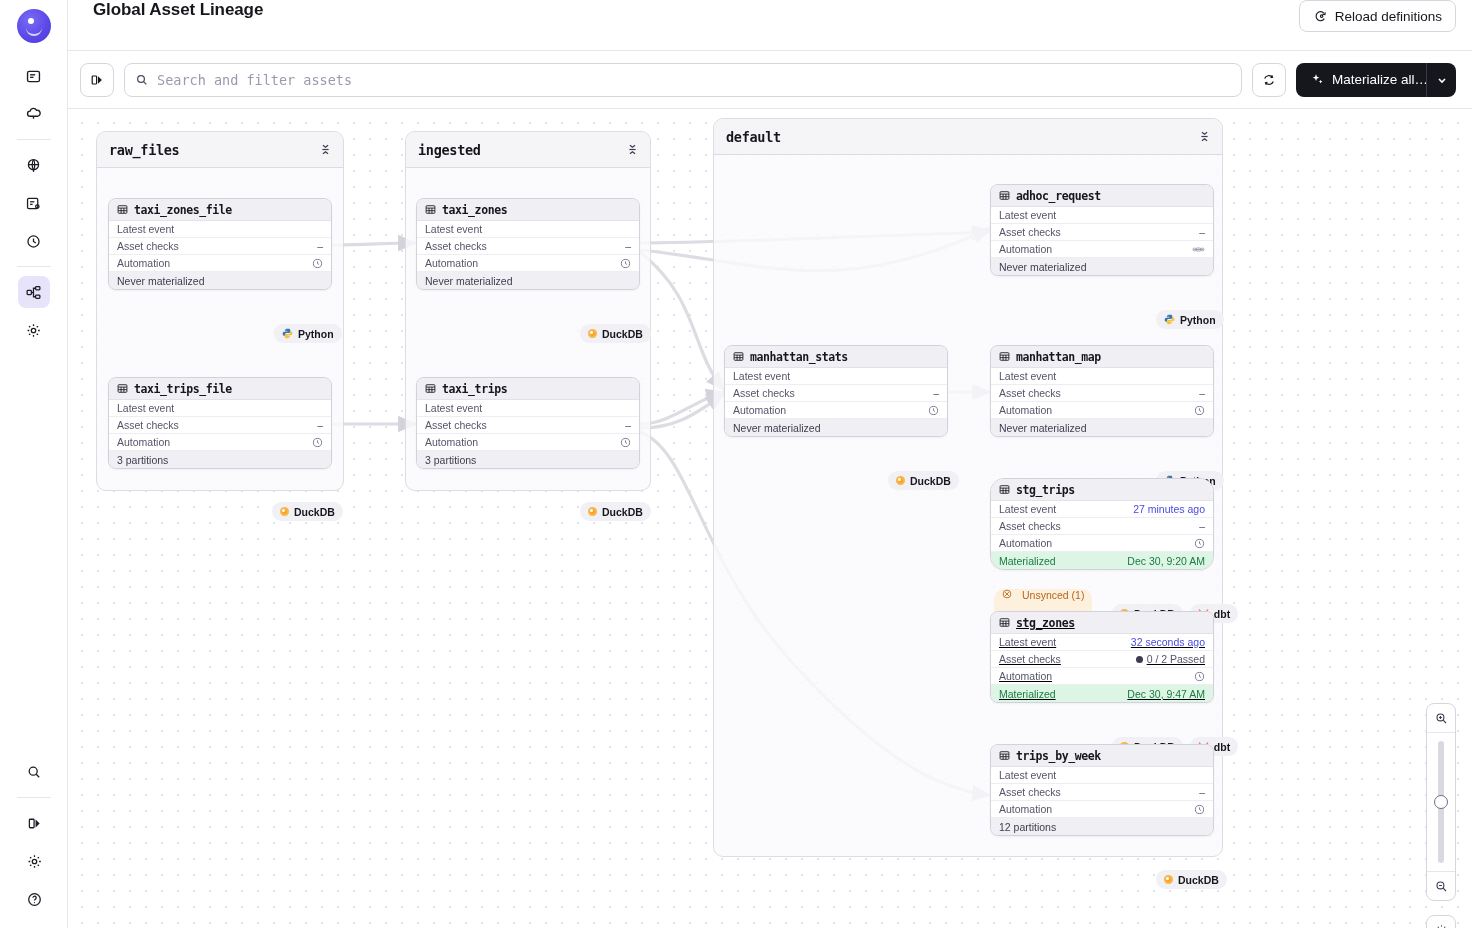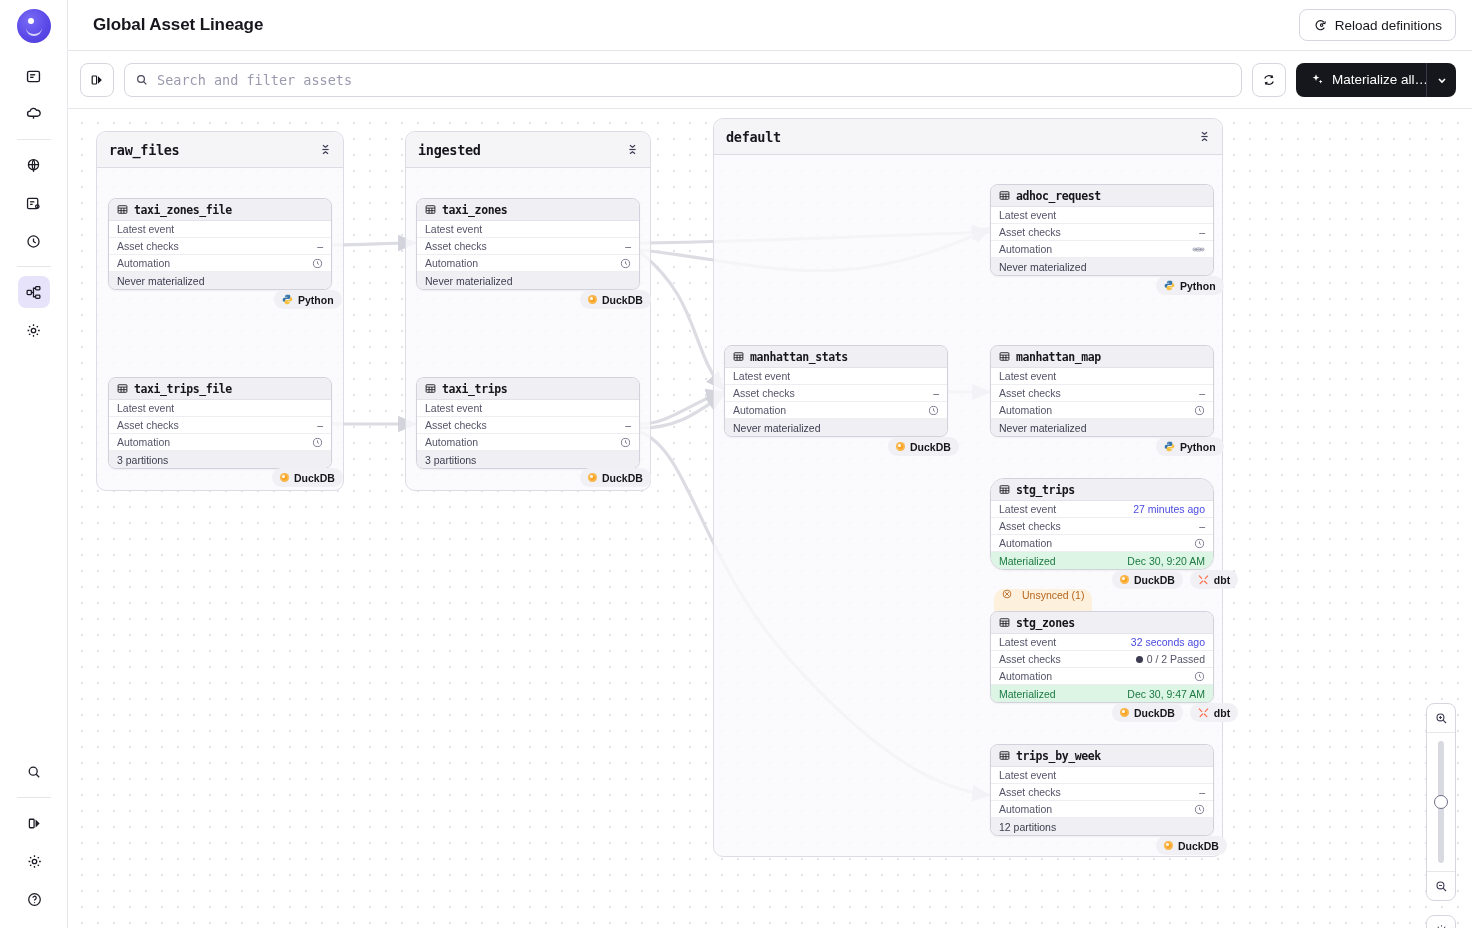--- a/index.html
+++ b/index.html
@@ -37,21 +37,21 @@
   .railbtn.active { background: #e7e3fb; }
   .rail-divider { width: 34px; height: 1px; background: #e6e6eb; margin: 6px 0; }
   .rail-bottom { position: absolute; bottom: 10px; left: 0; width: 68px; display: flex; flex-direction: column; align-items: center; }
 
   
   .main { flex: 1; display: flex; flex-direction: column; position: relative; }
 
   .topbar {
     height: 51px; flex: 0 0 51px;
     border-bottom: 1px solid #e6e6eb;
-    display: flex; align-items: center;
+    display: flex; align-items: flex-start;
     padding: 0 16px 0 25px;
     background: #fff;
   }
   .page-title { font-size: 17px; font-weight: 700; color: #16161d; letter-spacing: -0.1px; }
   .spacer { flex: 1; }
   .reload-btn {
     height: 32px; display: flex; align-items: center; gap: 7px;
     padding: 0 13px; border: 1px solid #d6d6de; border-radius: 8px;
     background: #fff; font-size: 13.5px; color: #16161d; cursor: pointer;
     white-space: nowrap;
@@ -152,21 +152,21 @@
   .node-row:last-child { border-bottom: 0; }
   .node-foot {
     height: 17px; display: flex; align-items: center;
     padding: 0 8px; background: #f0f0f4;
     font-size: 10.5px; color: #3d3d50;
   }
   .node-foot.mat { background: #ddf5e4; color: #1c7a43; justify-content: space-between; }
   .node-foot.mat .mv { color: #1c7a43; }
 
   
-  .badge-row { position: absolute; display: flex; gap: 7px; align-items: flex-end; }
+  .badge-row { position: absolute; display: flex; gap: 7px; align-items: flex-end; margin-top: 34px; }
   .badge {
     height: 19px; display: flex; align-items: center; gap: 5px;
     padding: 0 8px; border-radius: 10px; background: #f1f1f5;
     font-size: 10.5px; font-weight: 700; color: #16161d;
   }
   .badge .dot-duck {
     width: 9px; height: 9px; border-radius: 50%;
     background: #f8a420; box-shadow: inset 0 0 0 2px #fff3; position: relative;
   }
   .badge .dot-duck::after {
@@ -775,21 +775,21 @@
           </div>
           <div class="badge-unsynced" style="left: 926px; top: 480px;">
             <span>
               <svg width="10" height="10" viewBox="0 0 14 14" fill="none" stroke="#b5651d" stroke-width="1.2">
                 <circle cx="7" cy="7" r="5.4"></circle>
                 <path d="M4.4 4.4l5.2 5.2M9.6 4.4L4.4 9.6"></path>
               </svg>
             </span>
             <span>Unsynced (1)</span>
           </div>
-          <div class="node" style="left: 922px; top: 502px;">
+          <div class="node" style="left: 922px; top: 502px; text-decoration: underline;">
             <div class="node-head">
               <span>
                 <svg width="11" height="11" viewBox="0 0 14 14" fill="none" stroke="#16161d" stroke-width="1.1">
                   <rect x="1.4" y="2.2" width="11.2" height="9.6" rx="1"></rect>
                   <line x1="1.4" y1="5.2" x2="12.6" y2="5.2"></line>
                   <line x1="1.4" y1="8.5" x2="12.6" y2="8.5"></line>
                   <line x1="5.2" y1="5.2" x2="5.2" y2="11.8"></line>
                   <line x1="8.8" y1="5.2" x2="8.8" y2="11.8"></line>
                 </svg>
               </span>

